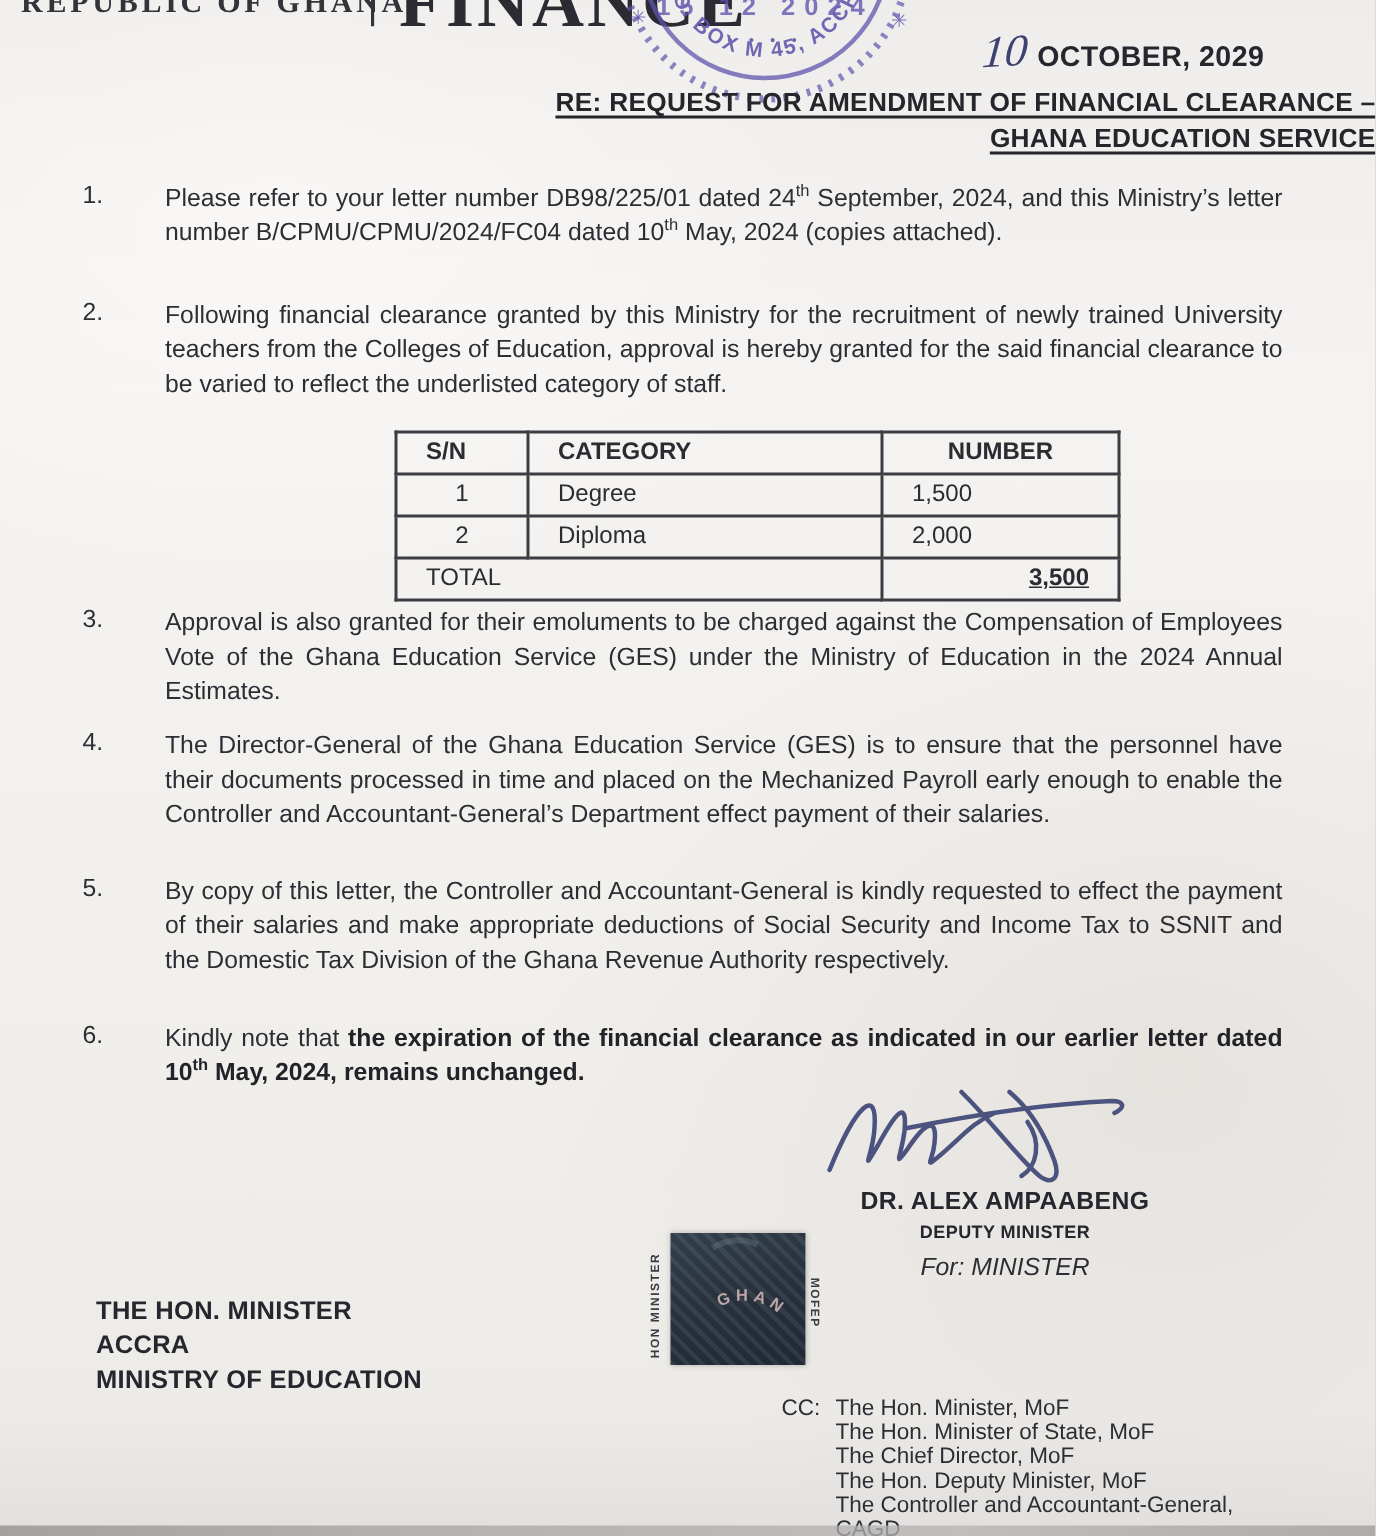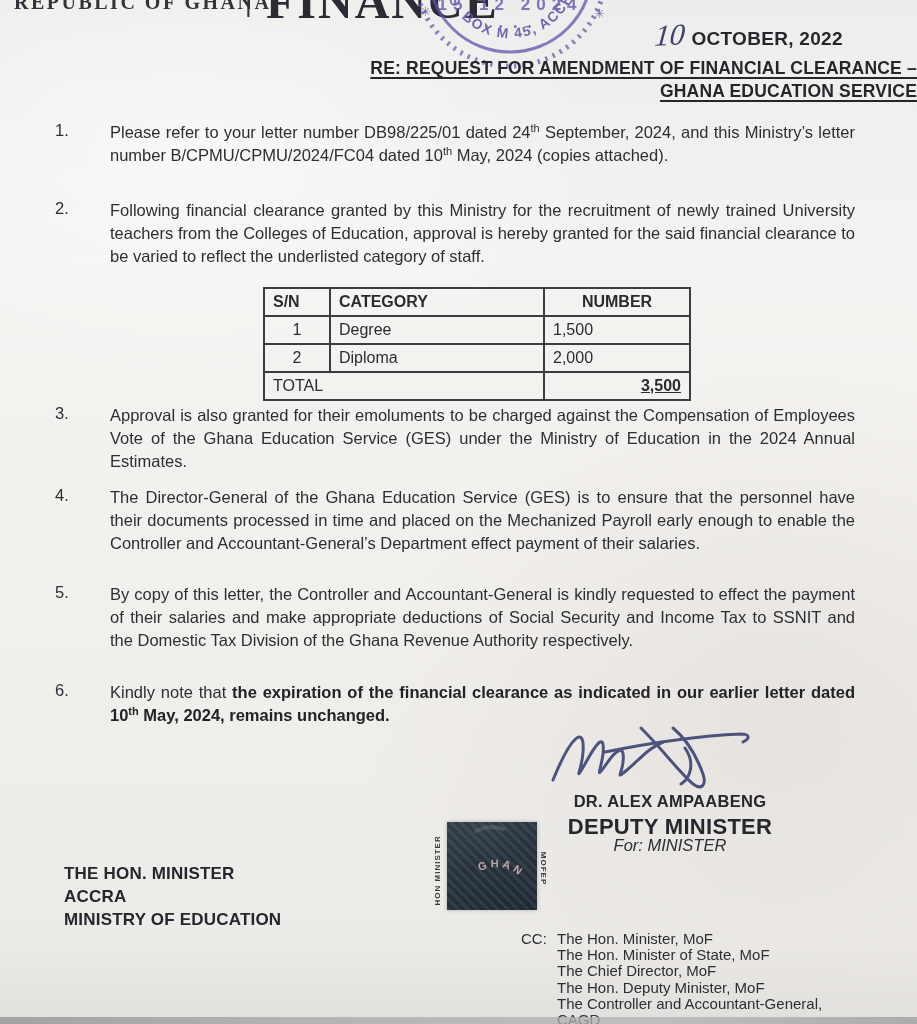--- a/index.html
+++ b/index.html
@@ -35,36 +35,36 @@
     text-decoration:underline; text-decoration-thickness:2px; text-underline-offset:3px; letter-spacing:.2px;}
   
   .para{position:absolute; left:55px; width:800px; display:flex;}
   .para .num{width:55px; flex:0 0 55px; font-size:16.5px;}
   .para .ptext{flex:1; width:745px; font-size:16.5px; line-height:23px; text-align:justify; color:#2d2d34;}
   .sup{font-size:11px; vertical-align:super; line-height:0;}
   .b{font-weight:700; color:#222228;}
   
   .staff-table{position:absolute; left:263px; top:287px; border-collapse:collapse;
     font-size:16px; color:#2b2b32;}
-  .staff-table td, .staff-table th{border:2px solid #3c3c42; padding:2px 8px; height:22px;}
+  .staff-table td, .staff-table th{border:2px solid #3c3c42; padding:2px 19px; height:22px;}
   .staff-table th{font-weight:700; text-align:left;}
   .col-sn{width:48px; text-align:center;}
   .col-cat{width:196px;}
   .col-num{width:118px;}
   th.col-num{text-align:center;}
   td.col-num{text-align:left; padding-right:18px;}
   td.col-sn{text-align:center;}
   .total-label{font-weight:400;}
   .total-value{font-weight:700; text-align:right; padding-right:18px;text-decoration:underline;}
   
   .sig-scribble{position:absolute; left:545px; top:718px;}
   .sig-name{position:absolute; left:530px; width:280px; top:792px; text-align:center;
     font-weight:700; font-size:16.5px; color:#26262e; letter-spacing:.3px;}
   .sig-title{position:absolute; left:530px; width:280px; top:814px; text-align:center;
-    font-weight:700; font-size:22px; color:#26262e; letter-spacing:.3px;}
+    font-weight:700; font-size:12px; color:#26262e; letter-spacing:.3px;}
   .sig-for{position:absolute; left:530px; width:280px; top:836px; text-align:center;
     font-style:italic; font-size:16.5px; color:#2d2d34;}
   
   .addressee{position:absolute; left:64px; top:862px; font-weight:700; font-size:17px;
     line-height:23px; color:#26262e; letter-spacing:.2px;}
   
   .seal{position:absolute; left:447px; top:822px; width:90px; height:88px;
     background:
       repeating-linear-gradient(45deg, rgba(255,255,255,.07) 0 3px, rgba(0,0,0,0) 3px 7px),
       linear-gradient(160deg,#33404c 0%, #27323d 45%, #1f2933 100%);
@@ -101,21 +101,21 @@
       <textPath href="#arcPath" startOffset="50%" text-anchor="middle">P.O. BOX M 45, ACCRA</textPath>
     </text>
     <text x="118" y="132" text-anchor="middle" font-family="Liberation Sans, sans-serif" font-size="17" font-weight="700" fill="#5e55ad" letter-spacing="6" opacity=".9">15 12 2024</text>
     <text x="118" y="152" text-anchor="middle" font-size="10" fill="#5e55ad" letter-spacing="4">• • • •</text>
   </svg>
   <span class="stamp-star left">✳</span>
   <span class="stamp-star right">✳</span>
 
   <div class="date-line">
     <span class="hand-day">10</span>
-    <span class="printed-date">OCTOBER, 2022</span>
+    <span class="printed-date">OCTOBER, 2029</span>
   </div>
 
   <div class="subject">
     <span>RE: REQUEST FOR AMENDMENT OF FINANCIAL CLEARANCE –</span><br>
     <span>GHANA EDUCATION SERVICE</span>
   </div>
 
   <div class="para" style="top:121px">
     <div class="num">1.</div>
     <div class="ptext"><span>Please refer to your letter number DB98/225/01 dated 24</span><span class="sup">th</span><span> September, 2024, and this Ministry’s letter number B/CPMU/CPMU/2024/FC04 dated 10</span><span class="sup">th</span><span> May, 2024 (copies attached).</span></div>

